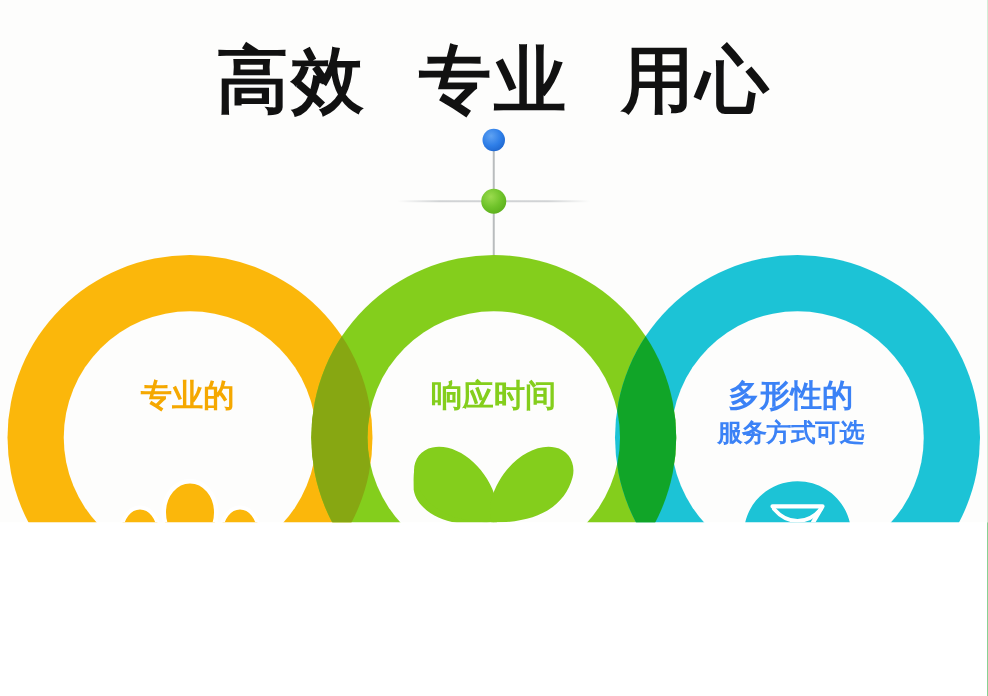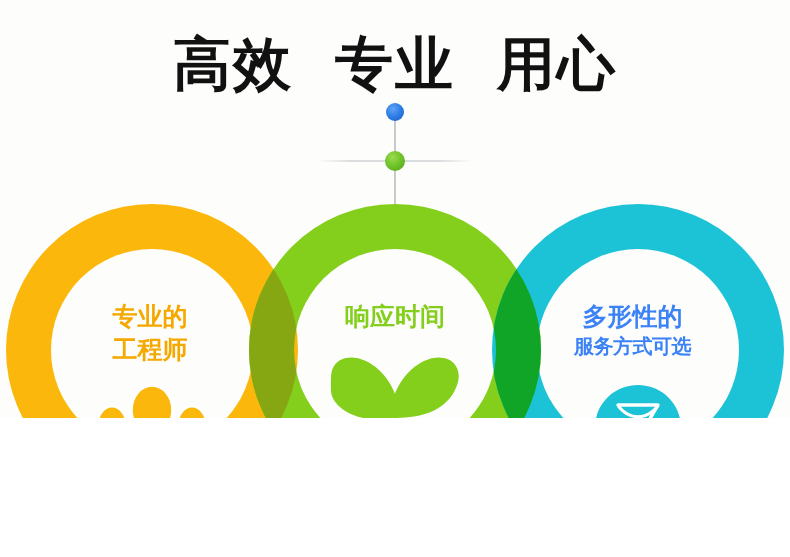--- a/index.html
+++ b/index.html
@@ -203,21 +203,20 @@
     <g clip-path="url(#lensLM)">
       <rect x="0" y="0" width="790" height="557" fill="#87A712" mask="url(#ringMaskM)"></rect>
     </g>
     <g clip-path="url(#lensMR)">
       <rect x="0" y="0" width="790" height="557" fill="#11A528" mask="url(#ringMaskM)"></rect>
     </g>
   </svg>
 
   <div class="ring-label" id="label-left">
     <span class="l1">专业的</span>
-    <span class="l2">工程师</span>
   </div>
 
   <div class="ring-label" id="label-mid">
     <span class="l1">响应时间</span>
   </div>
 
   <div class="ring-label" id="label-right">
     <span class="l1">多形性的</span>
     <span class="l2">服务方式可选</span>
   </div>

